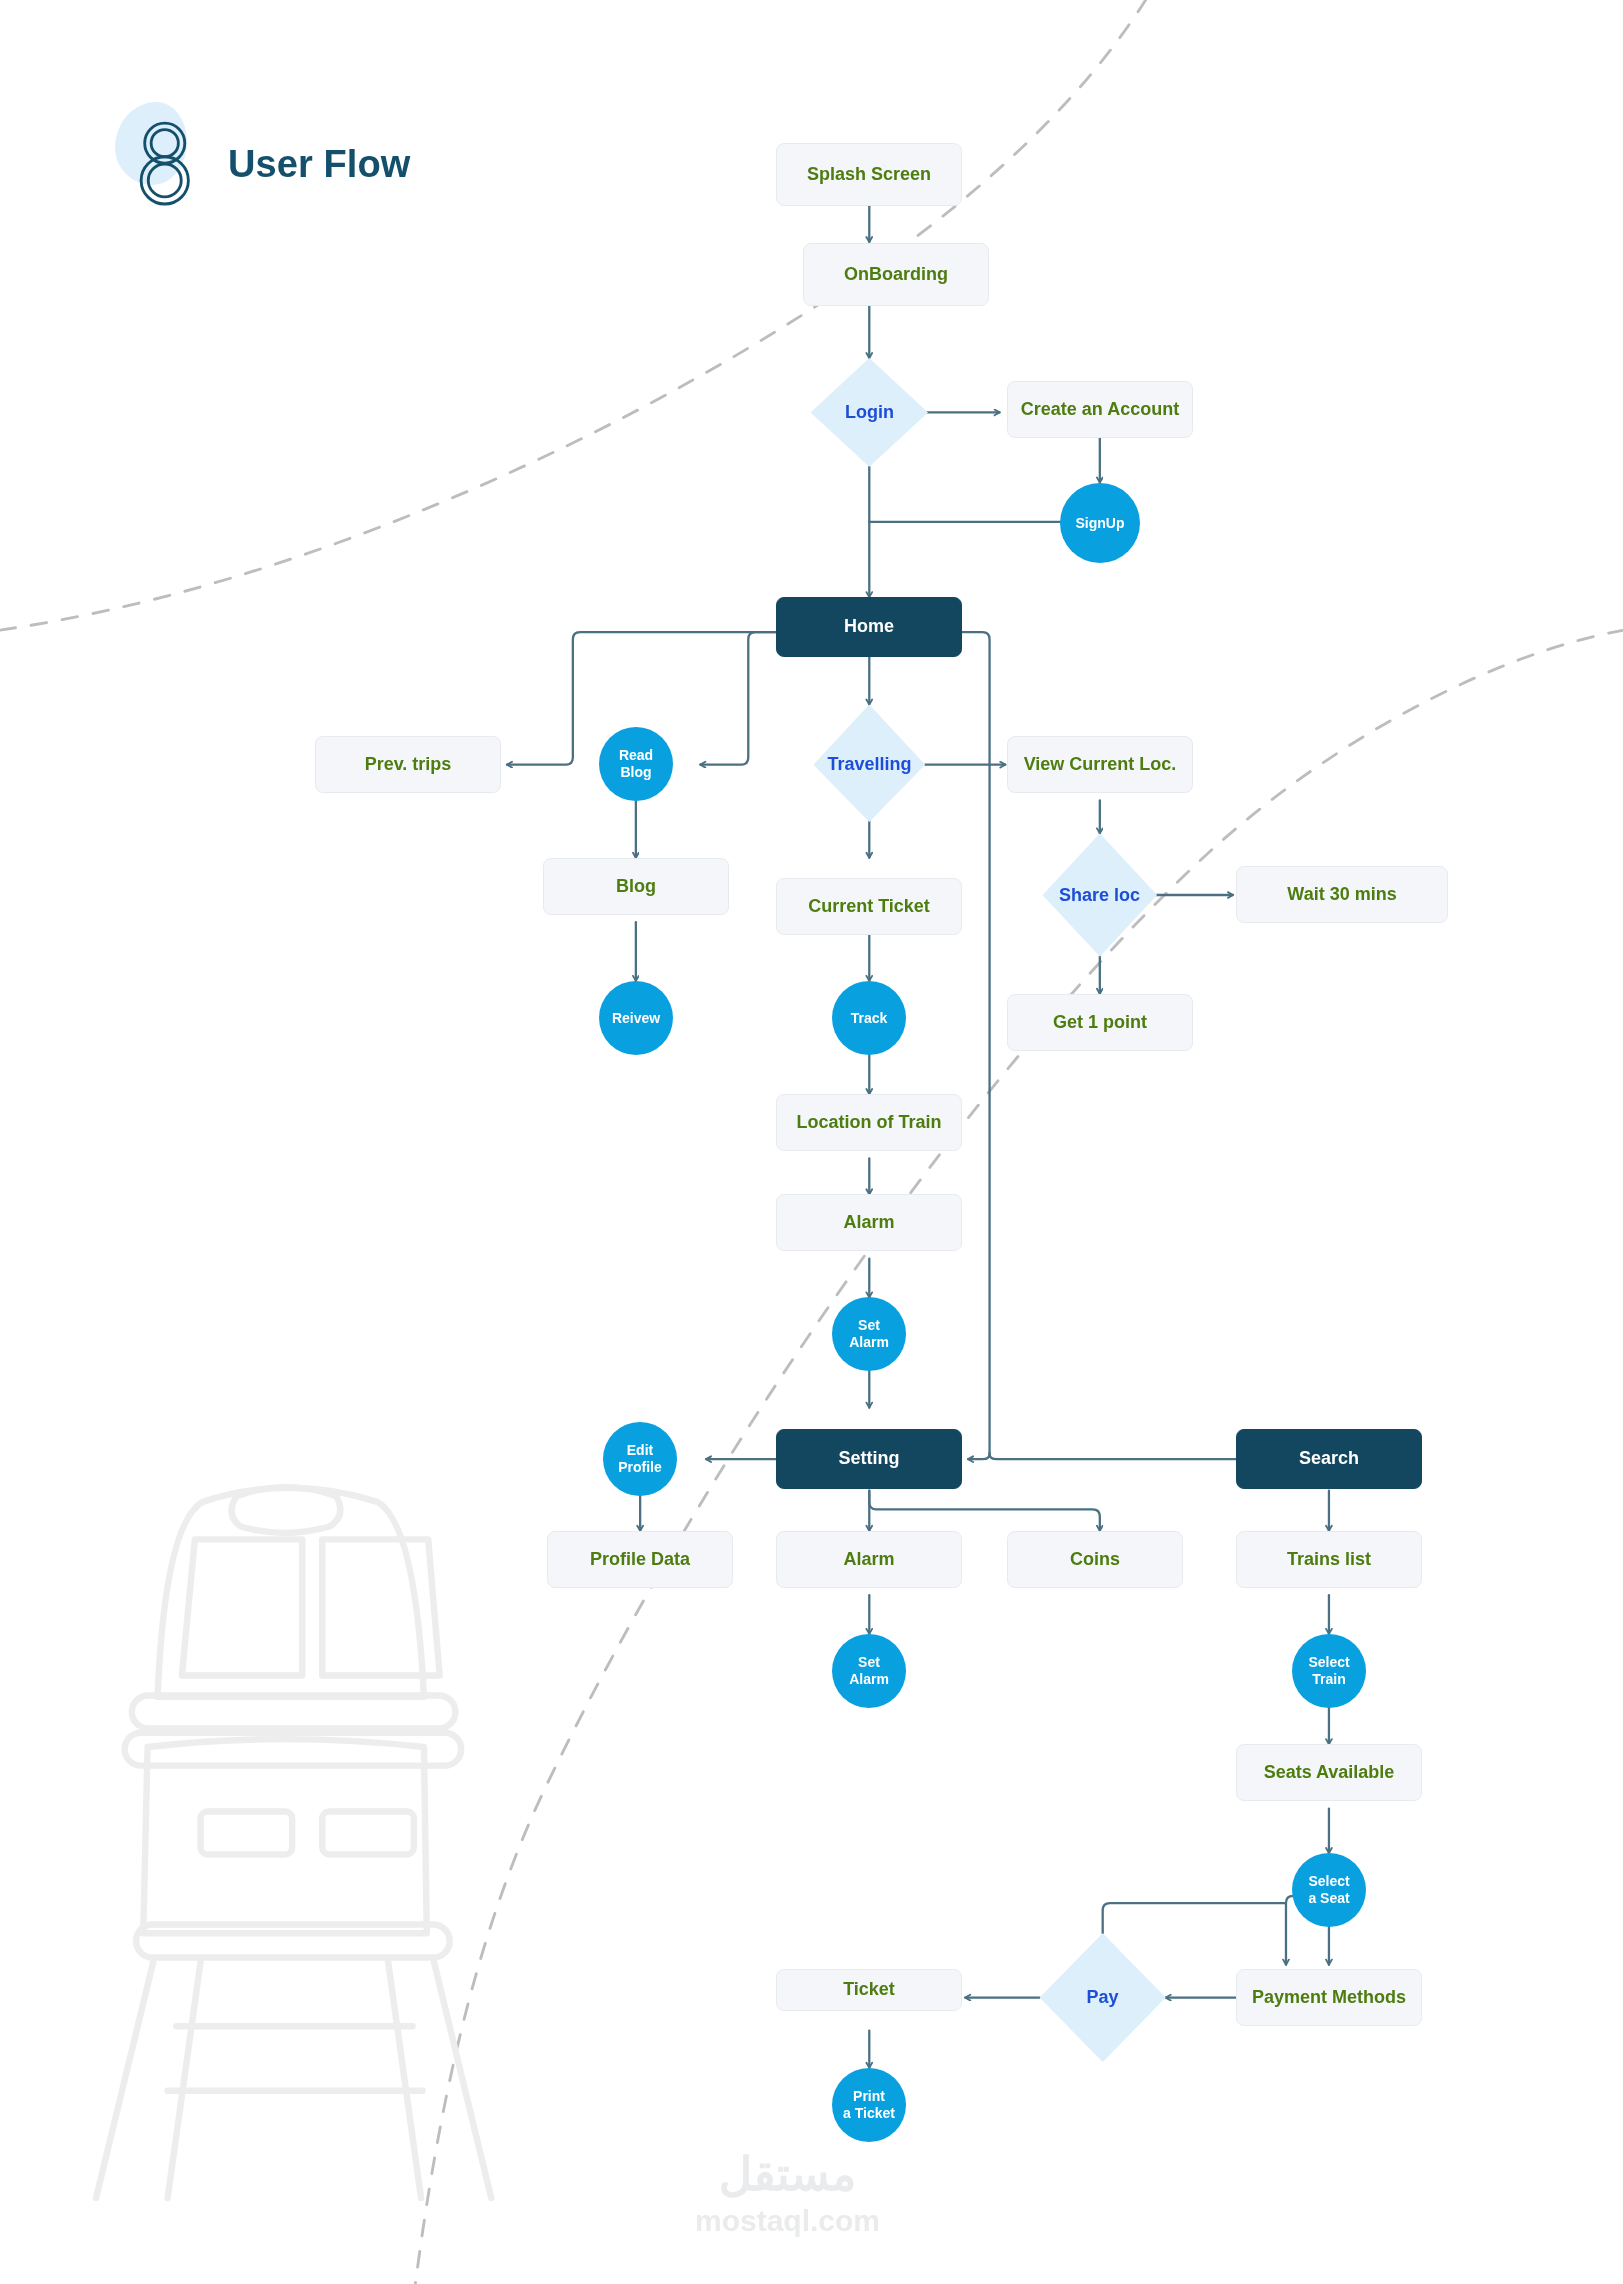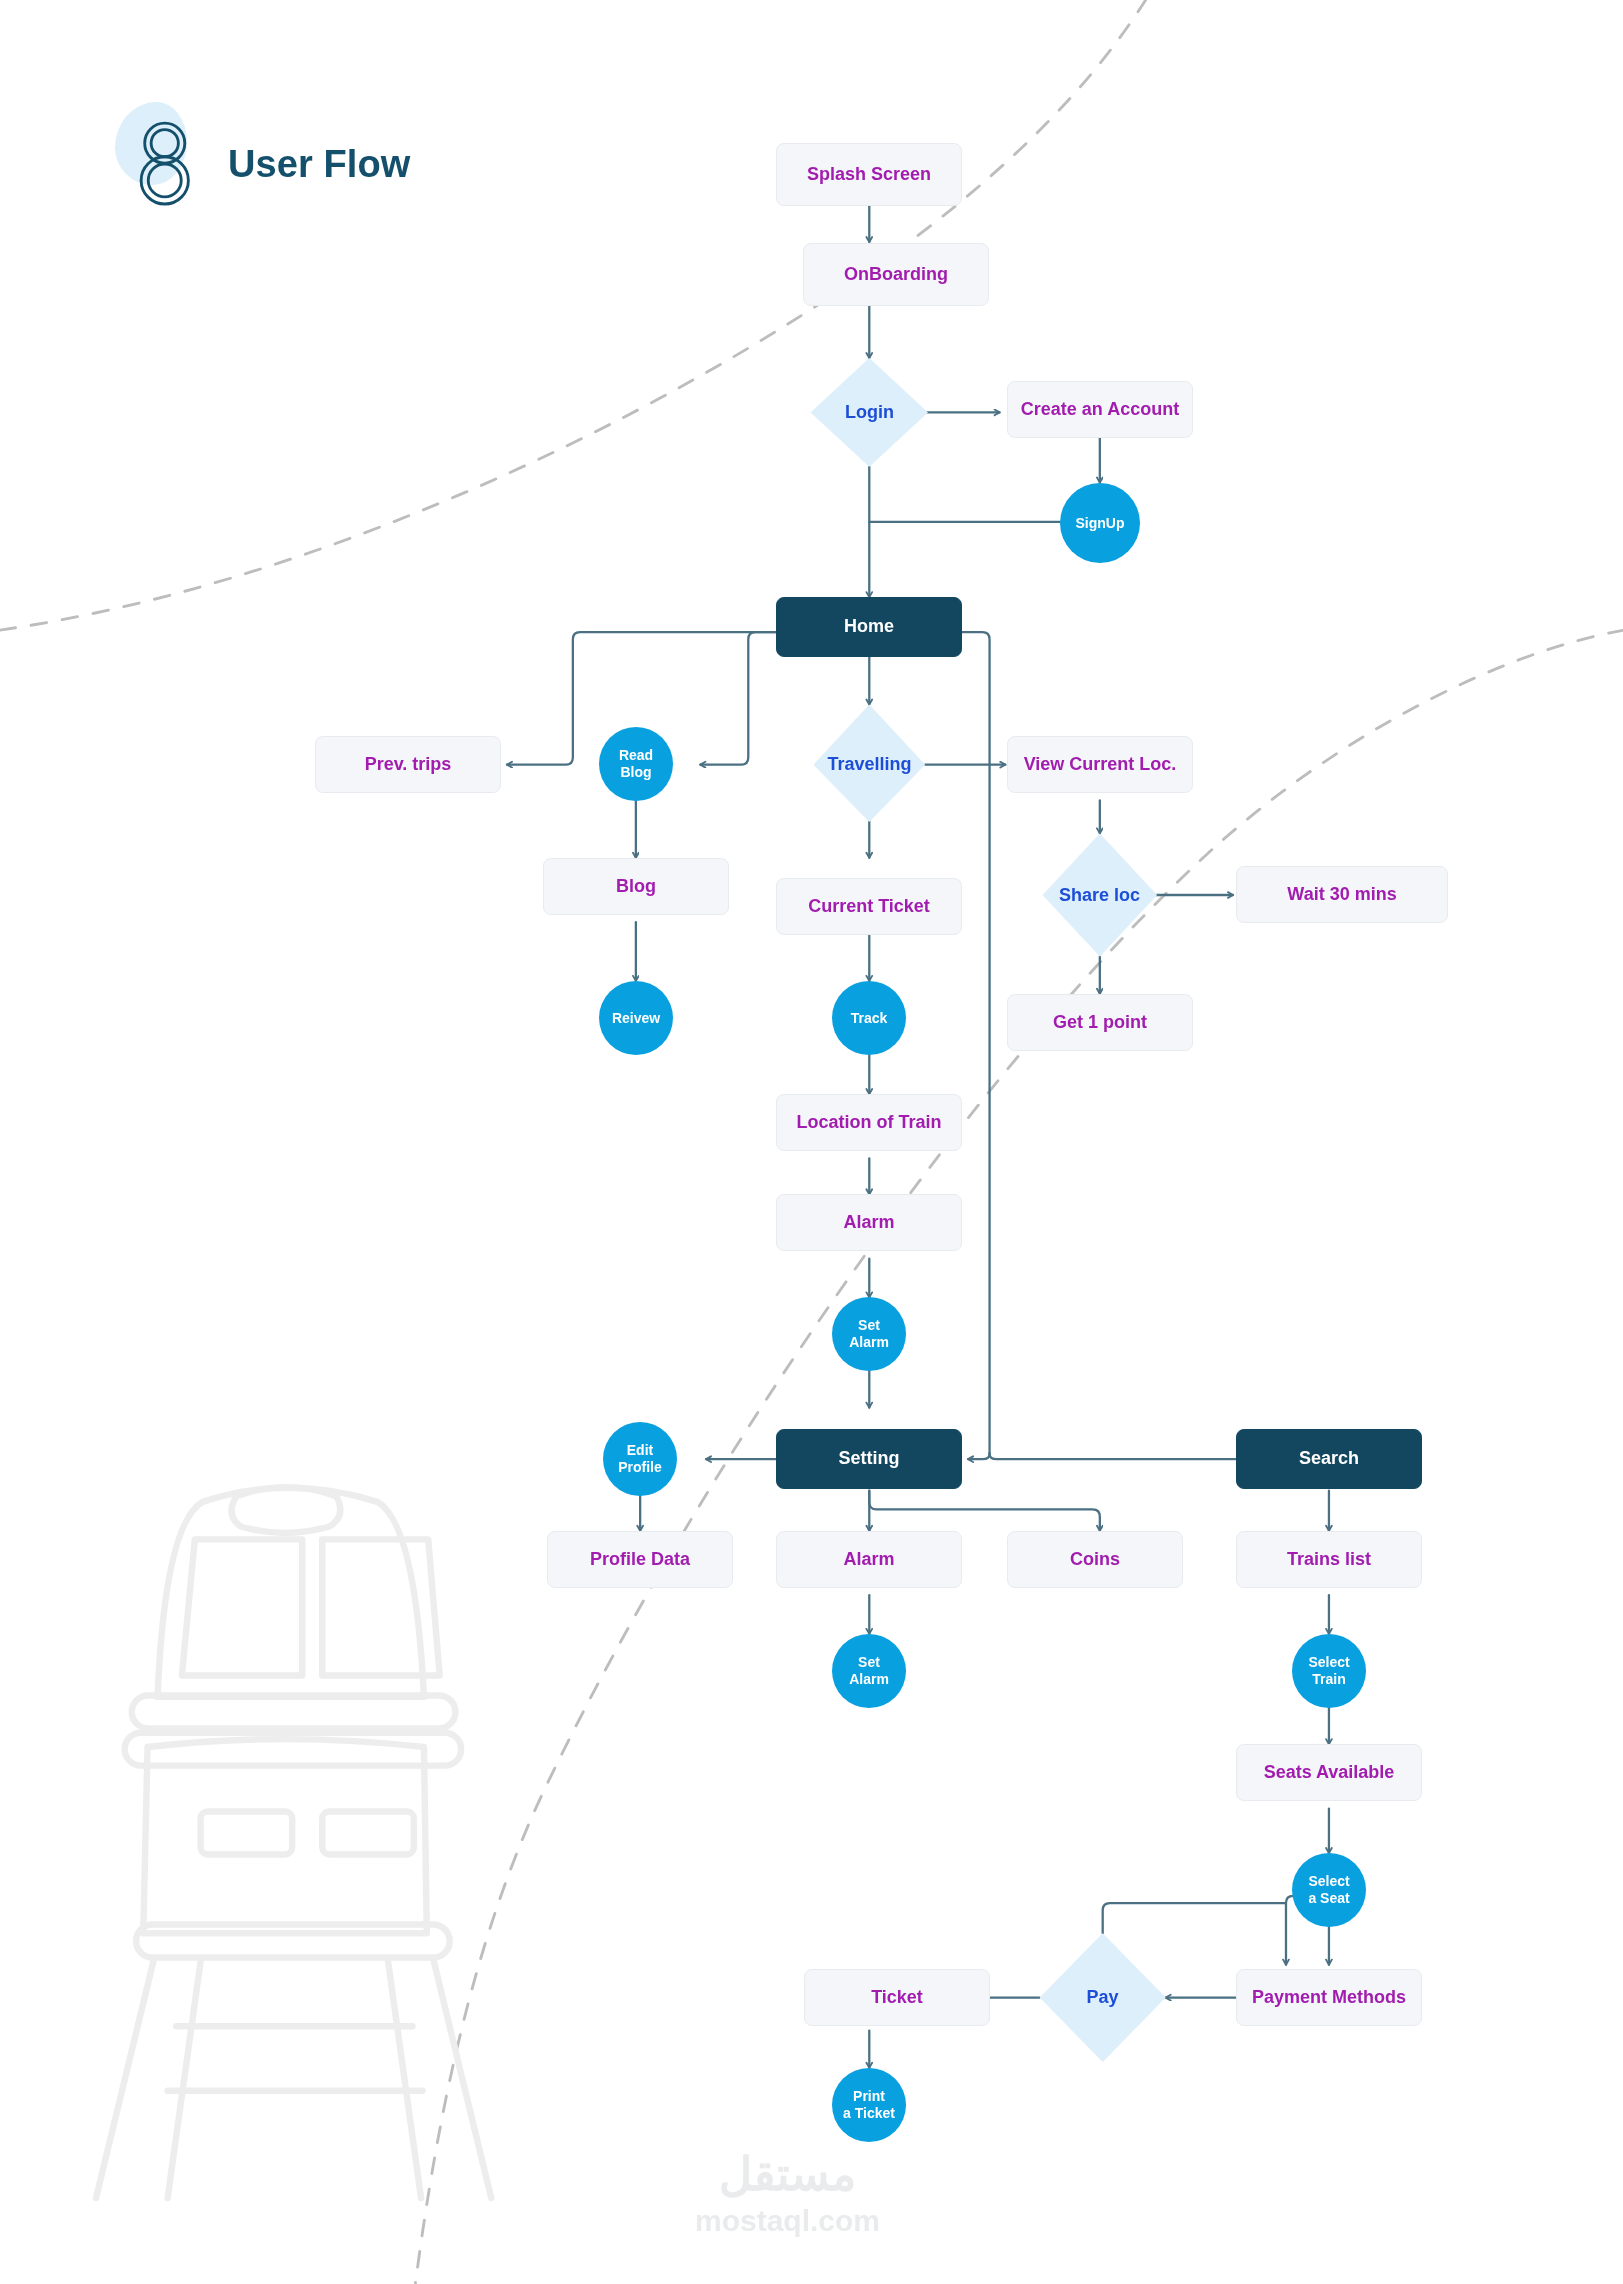--- a/index.html
+++ b/index.html
@@ -3,21 +3,21 @@
 <meta charset="utf-8">
 <style>
   html,body{margin:0;padding:0;background:#ffffff;}
   body{width:1624px;height:2284px;position:relative;overflow:hidden;
        font-family:"Liberation Sans", sans-serif;}
   #stage{position:absolute;left:0;top:0;width:1624px;height:2284px;}
   svg.layer{position:absolute;left:0;top:0;width:1624px;height:2284px;}
   .node{position:absolute;display:flex;align-items:center;justify-content:center;
         text-align:center;line-height:1.18;box-sizing:border-box;}
   .rect{background:#f4f6f9;border:0.7px solid #e7ebf0;border-radius:7.9px;
-        color:#a21caf;font-size:18px;font-weight:600;}
+        color:#4d7c0f;font-size:18px;font-weight:600;}
   .rect.dark{background:#12475f;border-color:#12475f;color:#ffffff;}
   .circle{background:#09a0e0;border-radius:50%;color:#ffffff;font-size:14px;font-weight:600;}
   .diamond-label{color:#1d4ed8;font-size:18px;font-weight:600;position:absolute;
         display:flex;align-items:center;justify-content:center;text-align:center;}
   .title{position:absolute;color:#14506b;font-weight:700;letter-spacing:0.1px;}
   .blob{position:absolute;background:#ddeffa;border-radius:58% 42% 48% 52%/55% 48% 52% 45%;}
   .wm{position:absolute;color:#e9ebec;font-weight:700;text-align:center;}
 </style>
 </head>
 <body>
@@ -234,21 +234,21 @@
 
   <div class="node circle" style="left:1292px;top:1853px;width:74px;height:74px;flex-direction:column;">
     <span>Select</span>
     <span>a Seat</span>
   </div>
 
   <div class="node rect" style="left:1236px;top:1969px;width:186px;height:57px;">Payment Methods</div>
 
   <div class="diamond-label" style="left:1045px;top:1980px;width:115px;height:34px;">Pay</div>
 
-  <div class="node rect" style="left:776px;top:1969px;width:186px;height:57px;margin-left:28px;">Ticket</div>
+  <div class="node rect" style="left:776px;top:1969px;width:186px;height:42px;">Ticket</div>
 
   <div class="node circle" style="left:832px;top:2068px;width:74px;height:74px;flex-direction:column;">
     <span>Print</span>
     <span>a Ticket</span>
   </div>
 
   <div class="wm" style="left:673px;top:2147px;width:229px;font-size:46px;">مستقل</div>
   <div class="wm" style="left:673px;top:2204px;width:229px;font-size:30px;">mostaql.com</div>
 
 </div>

